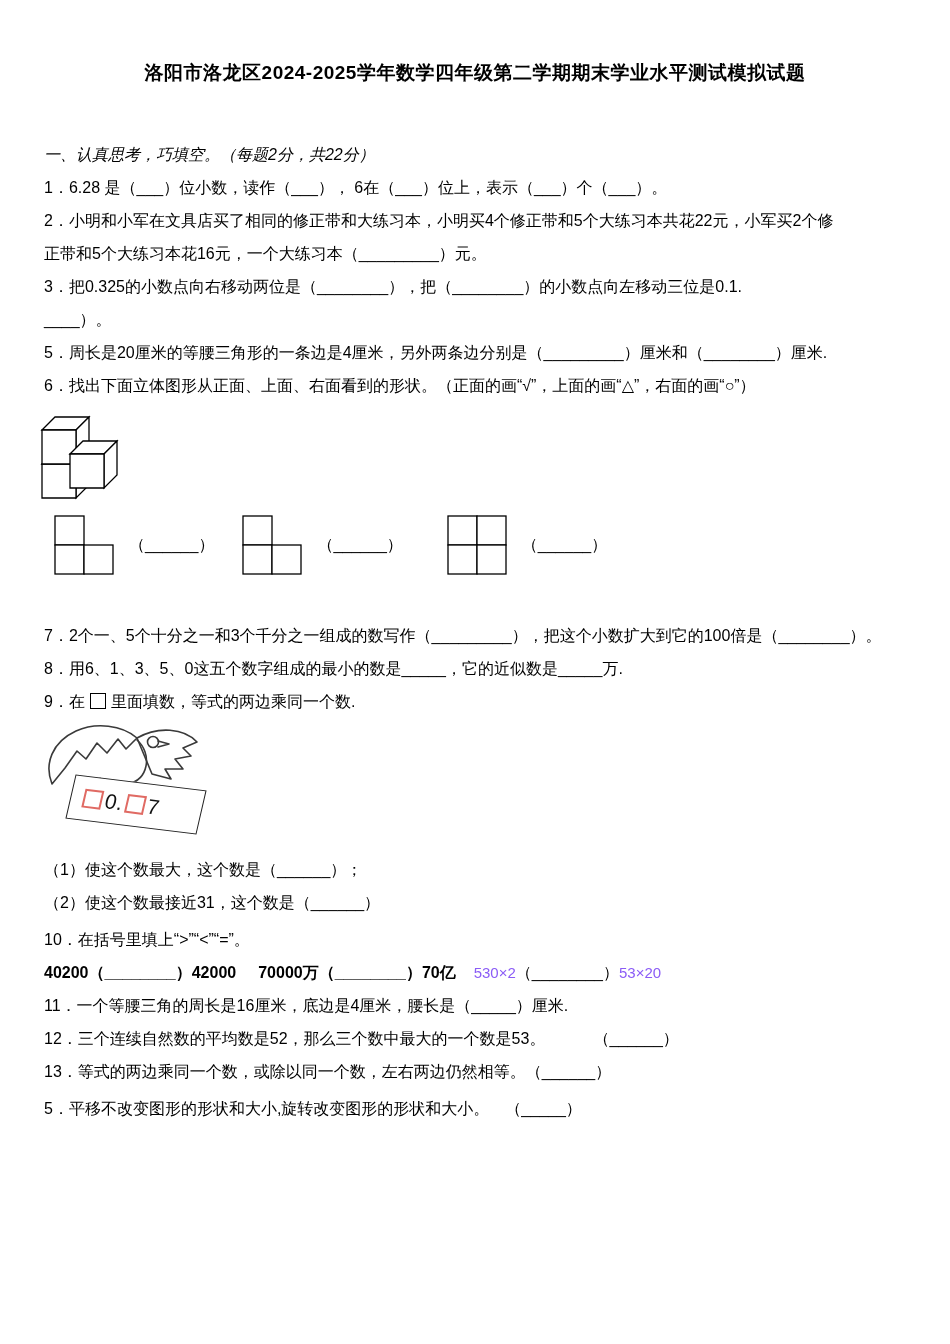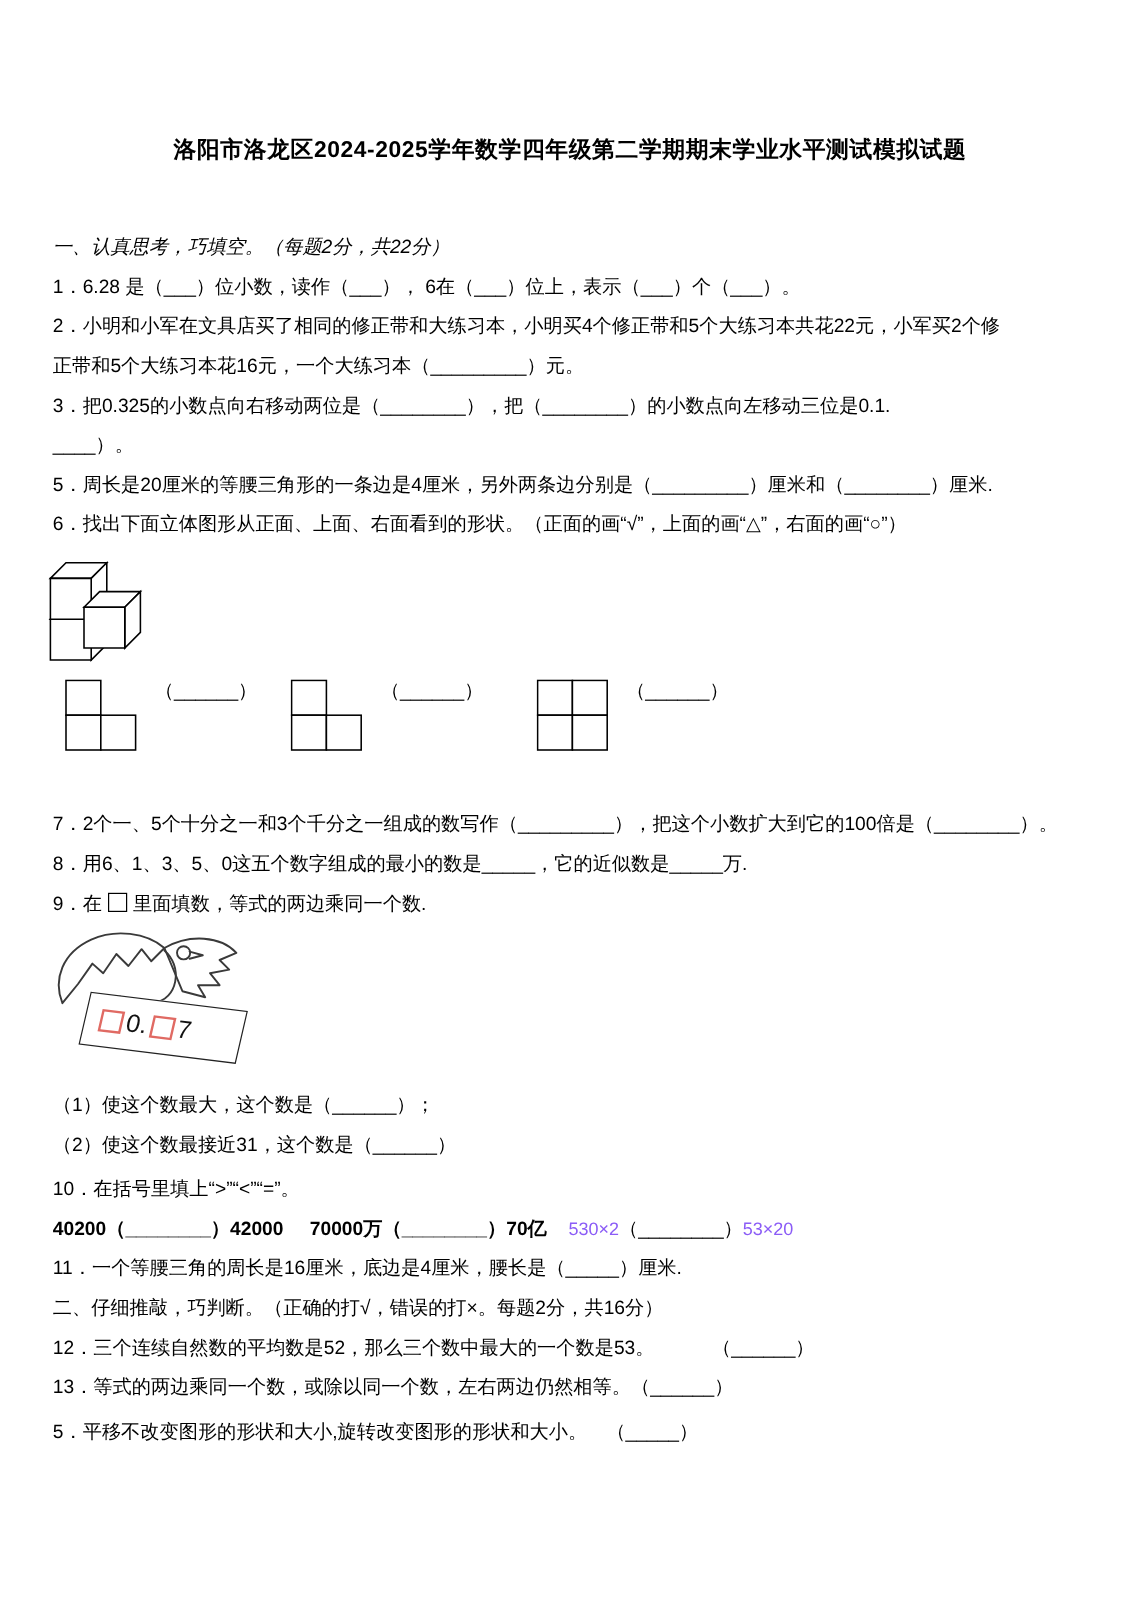--- a/index.html
+++ b/index.html
@@ -6,42 +6,42 @@
   html, body { margin: 0; padding: 0; }
   body {
     width: 950px; height: 1344px;
     background: #ffffff;
     color: #000;
     font-family: "Liberation Sans", "DejaVu Sans", sans-serif;
     overflow: hidden;
   }
   .page { padding: 0 44px; }
   .title {
-    padding-top: 112px;
+    padding-top: 60px;
     font-size: 19px;
     font-weight: bold;
     text-align: center;
     letter-spacing: 0.5px;
     white-space: nowrap;
   }
   .line {
     font-size: 16px;
     line-height: 33px;
     white-space: nowrap;
   }
   .sec1 { margin-top: 52px; font-style: italic; }
   .mt-big { margin-top: 42px; }
   .mt-sm { margin-top: 4px; }
 
   
   .cube-fig { margin: 8px 0 0 -16px; height: 98px; }
   .cube-fig path { fill: #fff; stroke: #000; stroke-width: 1.3; }
 
   
-  .views-row { display: flex; align-items: flex-start; margin-top: 6px; height: 63px; }
+  .views-row { display: flex; align-items: center; margin-top: 6px; height: 63px; }
   .poly { flex: none; }
   .poly rect { fill: #fff; stroke: #000; stroke-width: 1.3; }
   .v-blank { font-size: 16px; margin-left: 14px; }
   .ml-a { margin-left: 10px; }
   .ml-b { margin-left: 28px; }
   .ml-c { margin-left: 44px; }
 
   
   .inline-box {
     display: inline-block;
@@ -160,18 +160,17 @@
 
   <div class="line">（1）使这个数最大，这个数是（______）；</div>
   <div class="line">（2）使这个数最接近31，这个数是（______）</div>
   <div class="line mt-sm">10．在括号里填上“&gt;”“&lt;”“=”。</div>
 
   <div class="line q10row">
     <span class="bold">40200</span><span class="bold">（________）</span><span class="bold">42000</span><span class="bold gap1">70000万</span><span class="bold">（________）</span><span class="bold">70亿</span><span class="gray gap2">530×2</span><span>（________）</span><span class="gray">53×20</span>
   </div>
 
   <div class="line">11．一个等腰三角的周长是16厘米，底边是4厘米，腰长是（_____）厘米.</div>
-  <div class="line">二、仔细推敲，巧判断。（正确的打√，错误的打×。每题2分，共16分）</div>
   <div class="line">12．三个连续自然数的平均数是52，那么三个数中最大的一个数是53。　　　（______）</div>
   <div class="line">13．等式的两边乘同一个数，或除以同一个数，左右两边仍然相等。（______）</div>
   <div class="line mt-sm">5．平移不改变图形的形状和大小,旋转改变图形的形状和大小。　（_____）</div>
 
 </div>
 
 </body></html>

